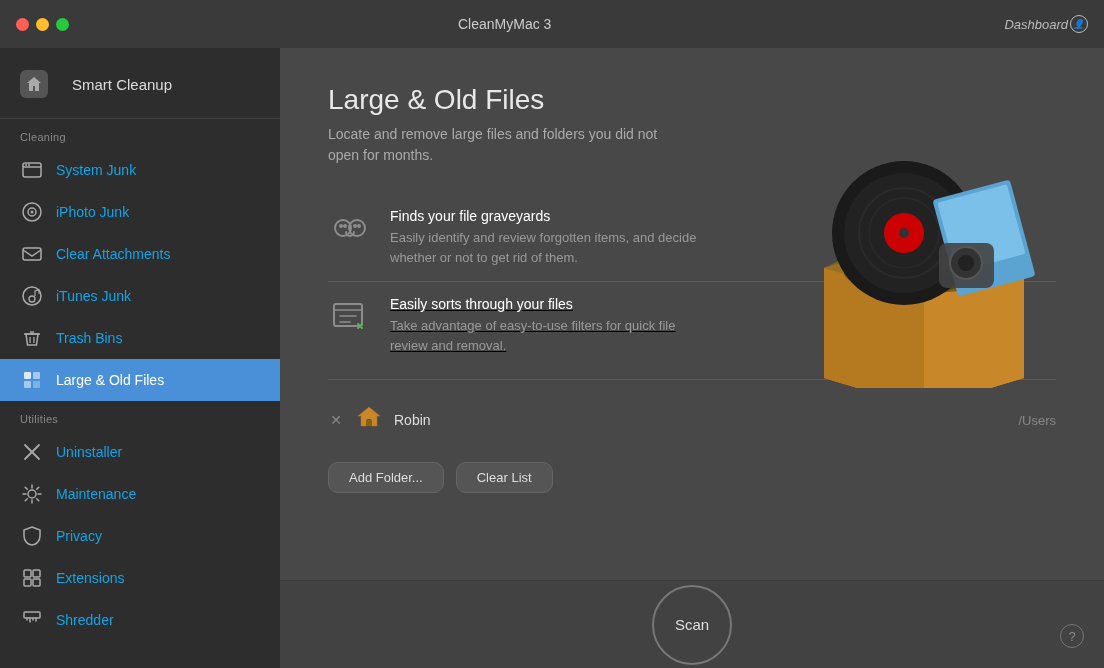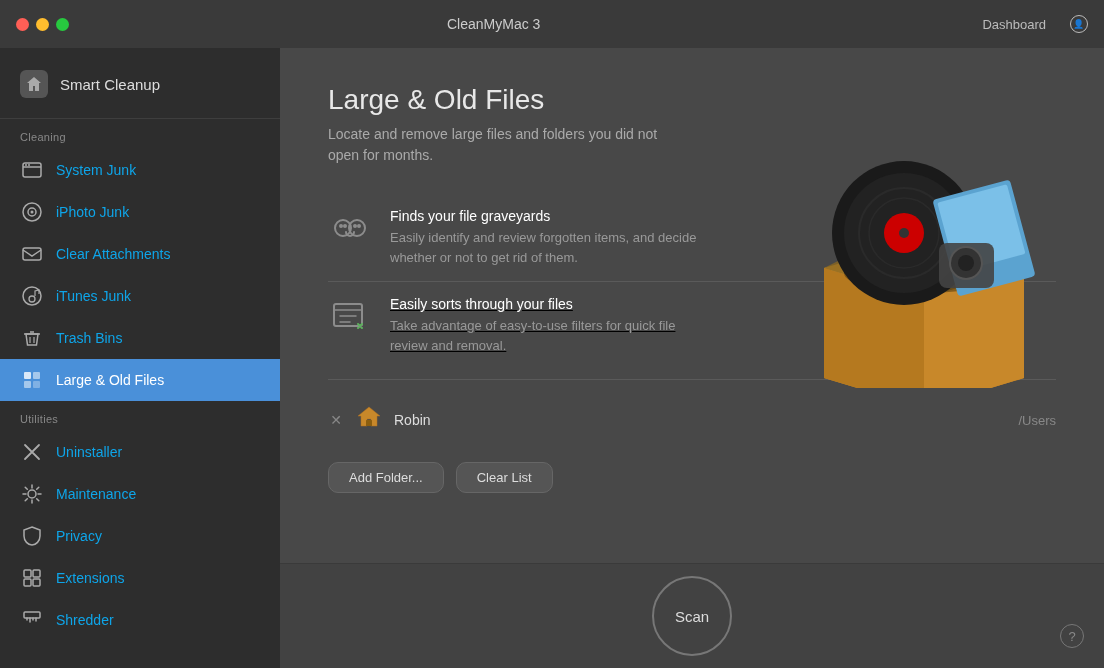--- a/index.html
+++ b/index.html
@@ -39,24 +39,25 @@
       flex: 1;
       text-align: center;
       color: #ccc;
       font-size: 14px;
       font-weight: 500;
       margin-left: -80px;
     }
     .dashboard-btn {
       display: flex;
       align-items: center;
-      gap: 24px;
+      gap: 2px;
       color: #bbb;
       font-size: 13px;
       cursor: pointer;
+      font-style: italic;
     }
     .dashboard-icon {
       width: 18px;
       height: 18px;
       border: 1.5px solid #bbb;
       border-radius: 50%;
       display: flex;
       align-items: center;
       justify-content: center;
       font-size: 9px;
@@ -80,21 +81,21 @@
       overflow-y: auto;
     }
 
     .sidebar-smart-cleanup {
       padding: 16px 20px 14px 20px;
       border-bottom: 1px solid #3e3e3e;
     }
     .smart-cleanup-item {
       display: flex;
       align-items: center;
-      gap: 12px;
+      gap: 24px;
       cursor: pointer;
       padding: 6px 0;
     }
     .smart-cleanup-icon {
       width: 28px;
       height: 28px;
       background: #555;
       border-radius: 6px;
       display: flex;
       align-items: center;
@@ -262,21 +263,21 @@
       top: 20px;
       width: 320px;
       height: 340px;
       display: flex;
       align-items: center;
       justify-content: center;
     }
 
     
     .bottom-bar {
-      height: 105px;
+      height: 88px;
       background: #424242;
       border-top: 1px solid #3a3a3a;
       display: flex;
       align-items: center;
       justify-content: center;
       position: relative;
       flex-shrink: 0;
     }
     .scan-button {
       width: 80px;

